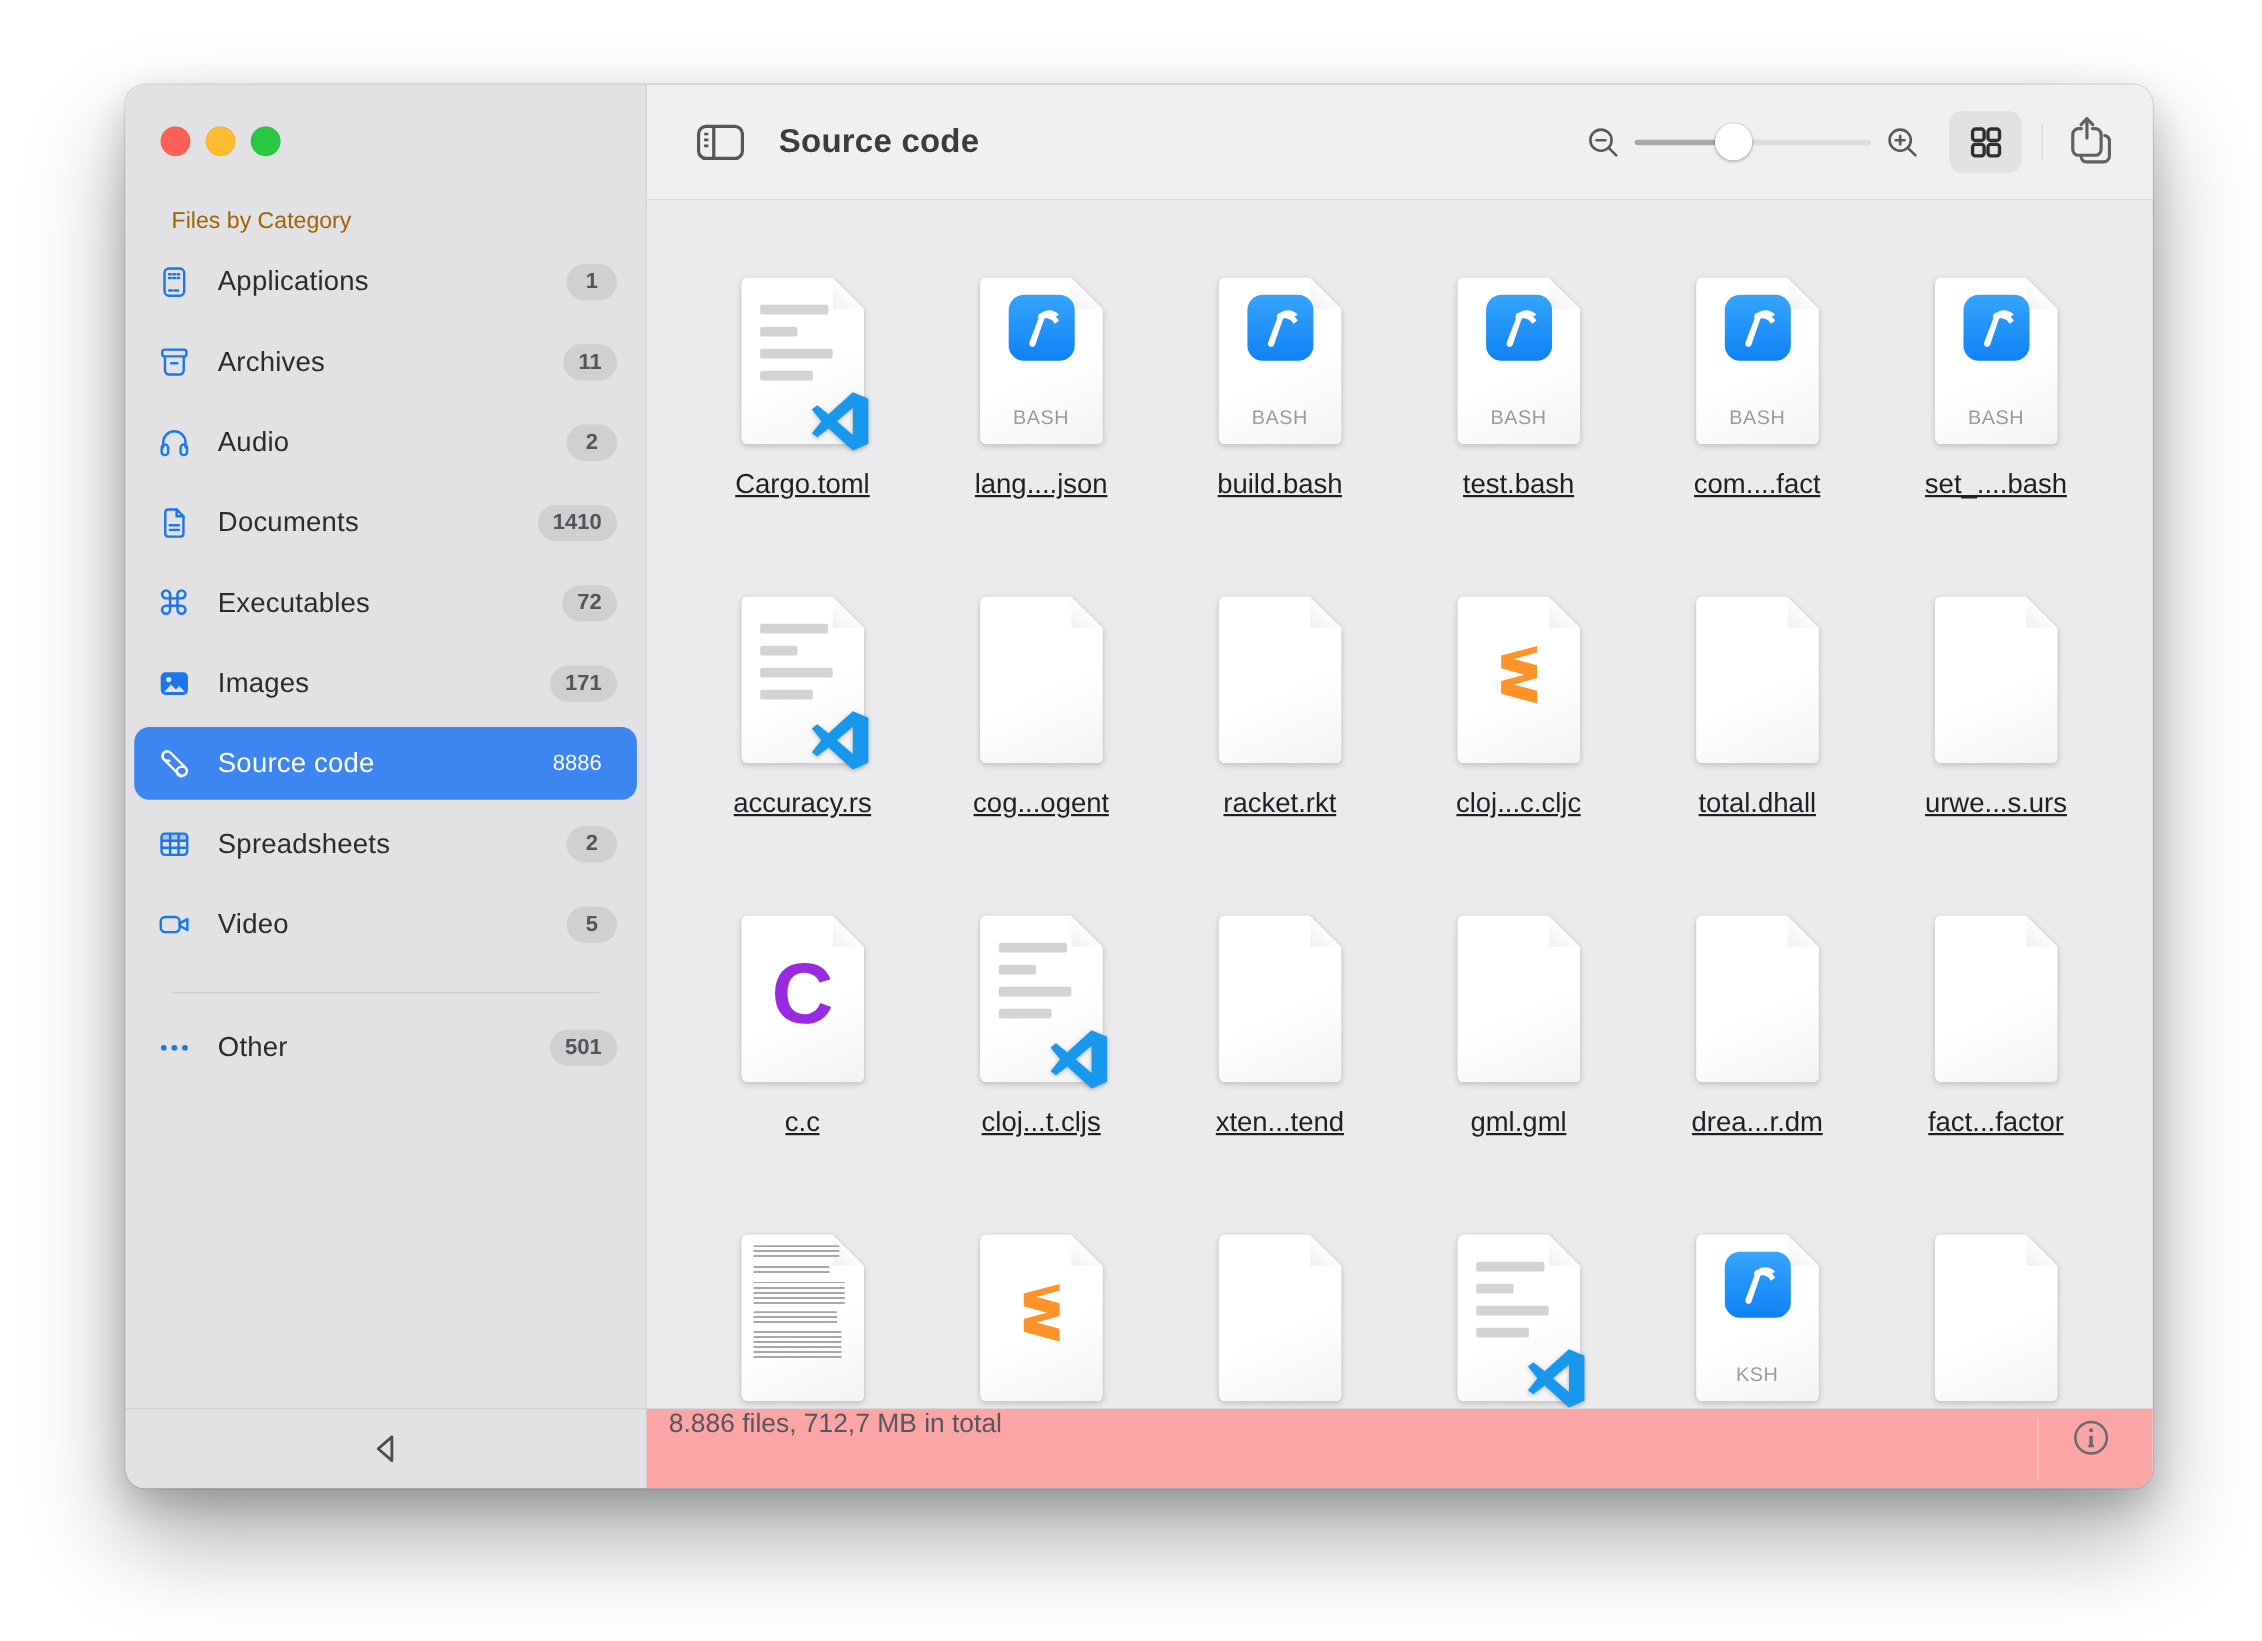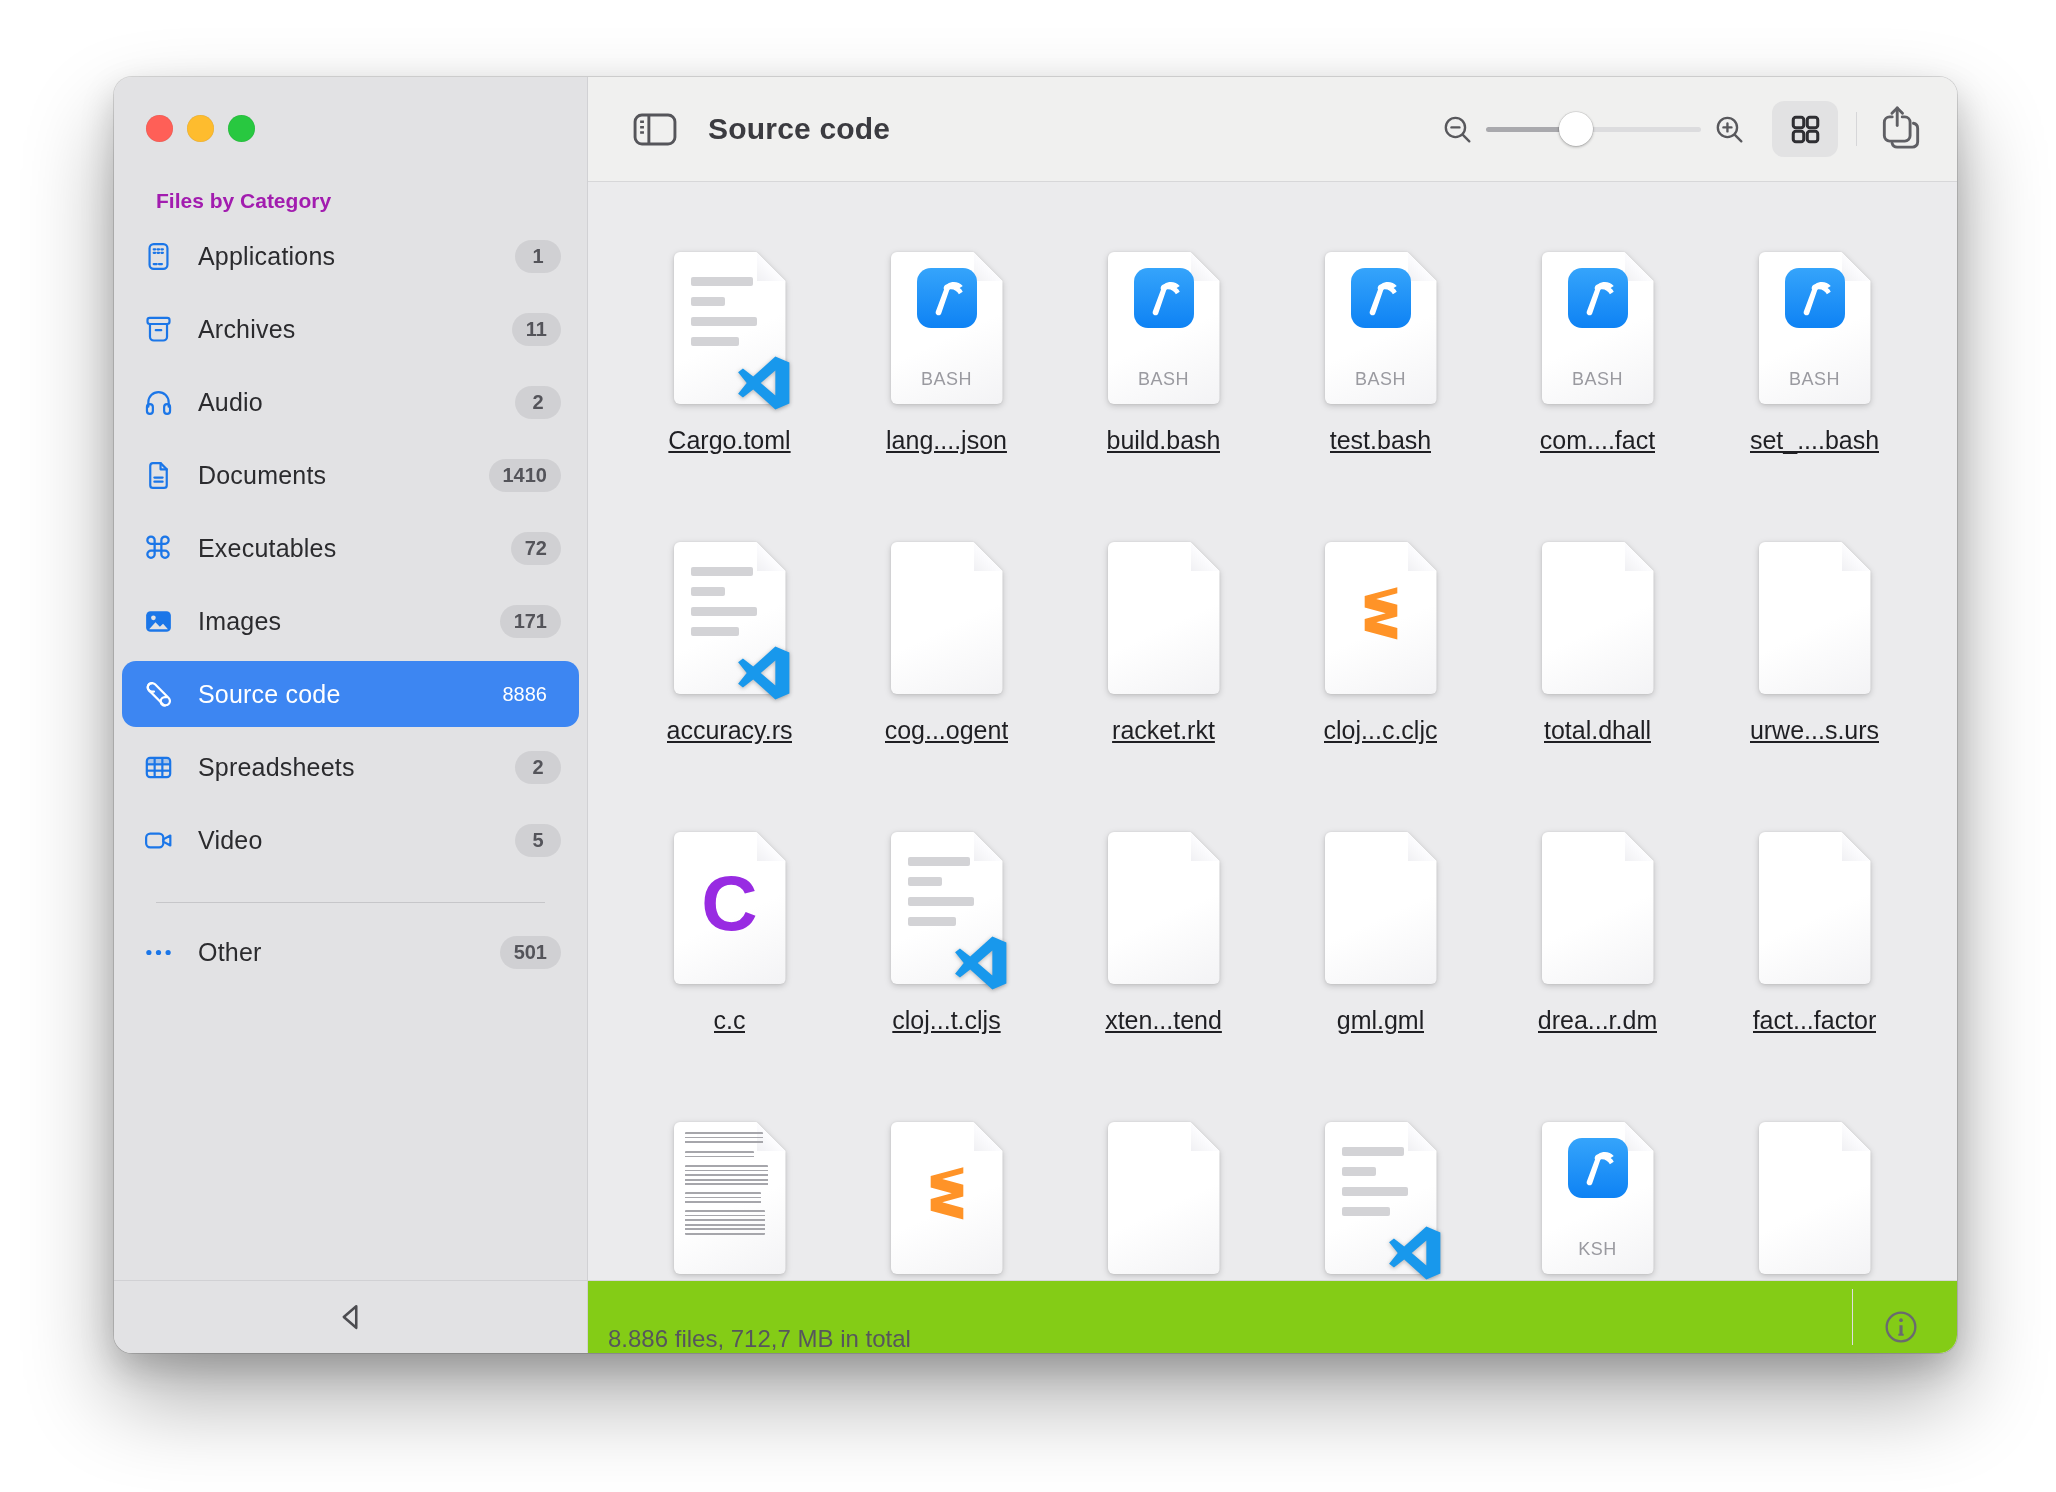--- a/index.html
+++ b/index.html
@@ -13,21 +13,21 @@
     position:absolute;left:114px;top:77px;width:1843px;height:1276px;
     border-radius:18px;background:#ebebed;display:flex;overflow:hidden;
     box-shadow:0 0 0 1px rgba(0,0,0,.13),0 45px 90px rgba(0,0,0,.33),0 14px 34px rgba(0,0,0,.18);
   }
   
   .sidebar{width:473px;min-width:473px;background:#e2e2e4;border-right:1px solid #d1d1d4;
     display:flex;flex-direction:column;position:relative;}
   .traffic{position:absolute;top:38px;left:32px;display:flex;gap:14px;}
   .light{width:27px;height:27px;border-radius:50%;box-shadow:inset 0 0 1px rgba(0,0,0,.25);}
   .light.red{background:#ff5f57}.light.yellow{background:#febc2e}.light.green{background:#28c840}
-  .sb-header{margin:112px 0 10px 42px;font-size:21px;font-weight:700;color:#a21caf;}
+  .sb-header{margin:112px 0 10px 42px;font-size:21px;font-weight:400;color:#a16207;}
   .sb-list{padding:0 8px;}
   .sb-item{height:66px;margin-bottom:7px;display:flex;align-items:center;border-radius:14px;padding:0 18px;cursor:default;}
   .sb-item .ic{width:36px;height:36px;margin-right:22px;display:flex;align-items:center;justify-content:center;color:#1b76e8;flex:none;}
   .sb-item .ic svg{width:33px;height:33px;}
   .sb-item .cmdglyph{font-size:31px;color:#1b76e8;font-weight:500;line-height:1;}
   .sb-item .lbl{font-size:25px;color:#2b2b2e;flex:1;letter-spacing:.2px;}
   .sb-item .cnt{font-size:20px;font-weight:600;color:#54545a;background:rgba(80,80,90,.12);
     padding:5px 14px;border-radius:99px;min-width:18px;text-align:center;}
   .sb-item.sel{background:#3d86f2;}
   .sb-item.sel .lbl,.sb-item.sel .cnt{color:#fff;}
@@ -68,21 +68,21 @@
     background:linear-gradient(180deg,#35a4fb,#0e82f4);display:flex;align-items:center;justify-content:center;}
   .hsq svg{width:42px;height:42px;}
   .hlbl{position:absolute;bottom:14px;width:100%;text-align:center;font-size:18px;color:#9a9aa0;letter-spacing:.5px;}
   .subl{position:absolute;left:50%;transform:translateX(-50%);top:32px;width:68px;height:78px;}
   .letterc{position:absolute;inset:0;display:flex;align-items:center;justify-content:center;
     font-size:78px;font-weight:700;color:#982be2;padding-bottom:10px;}
   .tinytext{position:absolute;left:11px;right:12px;top:10px;}
   .tp{background:repeating-linear-gradient(to bottom,#a6a6ab 0 1.8px,transparent 1.8px 4.6px);margin-bottom:6px;border-radius:1px;}
   .flabel{margin-top:16px;font-size:25px;color:#1f1f23;max-width:210px;white-space:nowrap;overflow:hidden;text-align:center;text-decoration:underline;}
   
-  .footer{height:72px;background:#84cc16;border-top:1px solid #d7d7d9;display:flex;align-items:flex-end;position:relative;flex:none;}
+  .footer{height:72px;background:#fca5a5;border-top:1px solid #d7d7d9;display:flex;align-items:flex-start;position:relative;flex:none;}
   .fsummary{margin-left:20px;font-size:24px;color:#56565c;}
   .fdiv{position:absolute;right:104px;top:8px;bottom:8px;width:1px;background:#dedee0;}
   .infobtn{position:absolute;right:30px;width:52px;height:52px;display:flex;align-items:center;justify-content:center;}
 </style>
 </head>
 <body>
 
 <div class="window">
 
   <aside class="sidebar">

